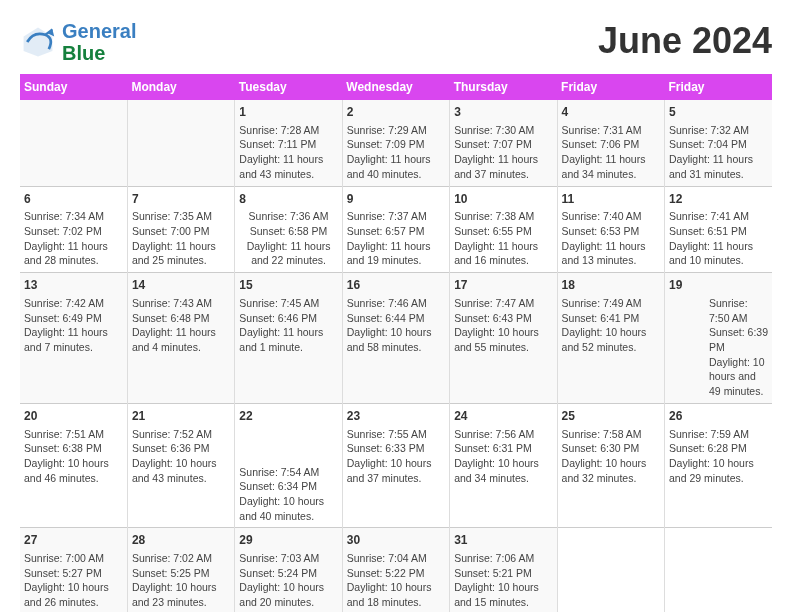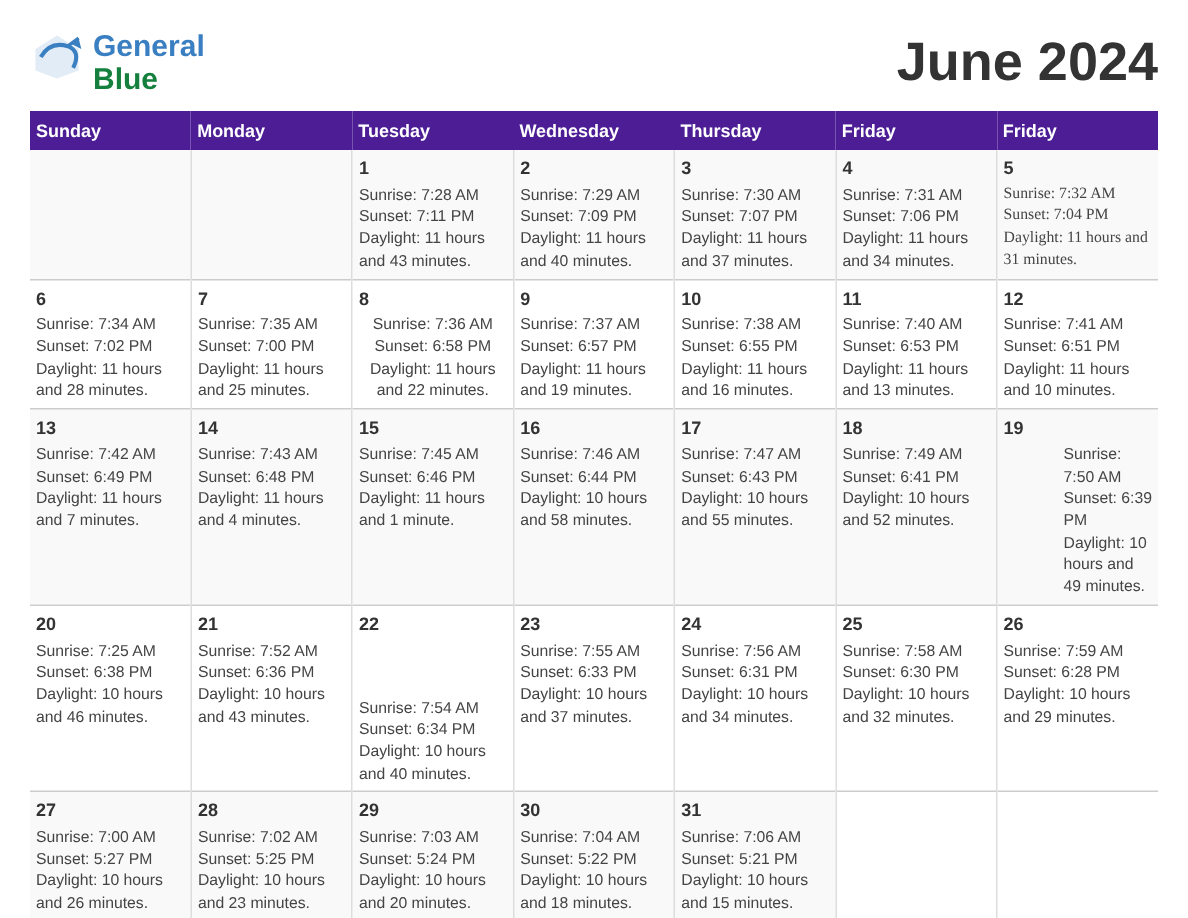--- a/index.html
+++ b/index.html
@@ -11,20 +11,21 @@
       padding: 20px;
     }
     .header-area {
       display: flex;
       justify-content: space-between;
       align-items: flex-start;
       margin-bottom: 10px;
     }
     .logo {
       display: flex;
+      align-items: center;
       gap: 6px;
     }
     .logo-text {
       font-size: 20px;
       font-weight: bold;
       color: #1a3a5c;
       line-height: 1.1;
     }
     .logo-text span {
       color: #3a7fc1;
@@ -44,21 +45,21 @@
     .location-title {
       font-size: 16px;
       color: #555;
     }
     table {
       width: 100%;
       border-collapse: collapse;
       font-size: 11px;
     }
     thead tr {
-      background-color: #4c1d95;
+      background-color: #d946ef;
       color: white;
     }
     thead th {
       padding: 6px 4px;
       text-align: left;
       font-size: 12px;
       font-weight: bold;
     }
     tbody tr {
       border-bottom: 1px solid #ccc;
@@ -148,21 +149,21 @@
 Daylight: 11 hours and 37 minutes.</div>
         </td>
         <td>
           <span class="day-num">4</span>
           <div class="day-info" style="white-space: pre-line;">Sunrise: 7:31 AM
 Sunset: 7:06 PM
 Daylight: 11 hours and 34 minutes.</div>
         </td>
         <td>
           <span class="day-num">5</span>
-          <div class="day-info" style="white-space: pre-line; font-family: Liberation Serif, serif;">Sunrise: 7:32 AM
+          <div class="day-info" style="white-space: pre-line;">Sunrise: 7:32 AM
 Sunset: 7:04 PM
 Daylight: 11 hours and 31 minutes.</div>
         </td>
       </tr>
       <tr>
         <td>
           <span class="day-num">6</span>
           <div class="day-info" style="white-space: pre-line;">Sunrise: 7:34 AM
 Sunset: 7:02 PM
 Daylight: 11 hours and 28 minutes.</div>
@@ -244,21 +245,21 @@
         <td>
           <span class="day-num">19</span>
           <div class="day-info" style="white-space: pre-line; margin-left: 40px;">Sunrise: 7:50 AM
 Sunset: 6:39 PM
 Daylight: 10 hours and 49 minutes.</div>
         </td>
       </tr>
       <tr>
         <td>
           <span class="day-num">20</span>
-          <div class="day-info" style="white-space: pre-line;">Sunrise: 7:25 AM
+          <div class="day-info" style="white-space: pre-line;">Sunrise: 7:51 AM
 Sunset: 6:38 PM
 Daylight: 10 hours and 46 minutes.</div>
         </td>
         <td>
           <span class="day-num">21</span>
           <div class="day-info" style="white-space: pre-line;">Sunrise: 7:52 AM
 Sunset: 6:36 PM
 Daylight: 10 hours and 43 minutes.</div>
         </td>
         <td>

